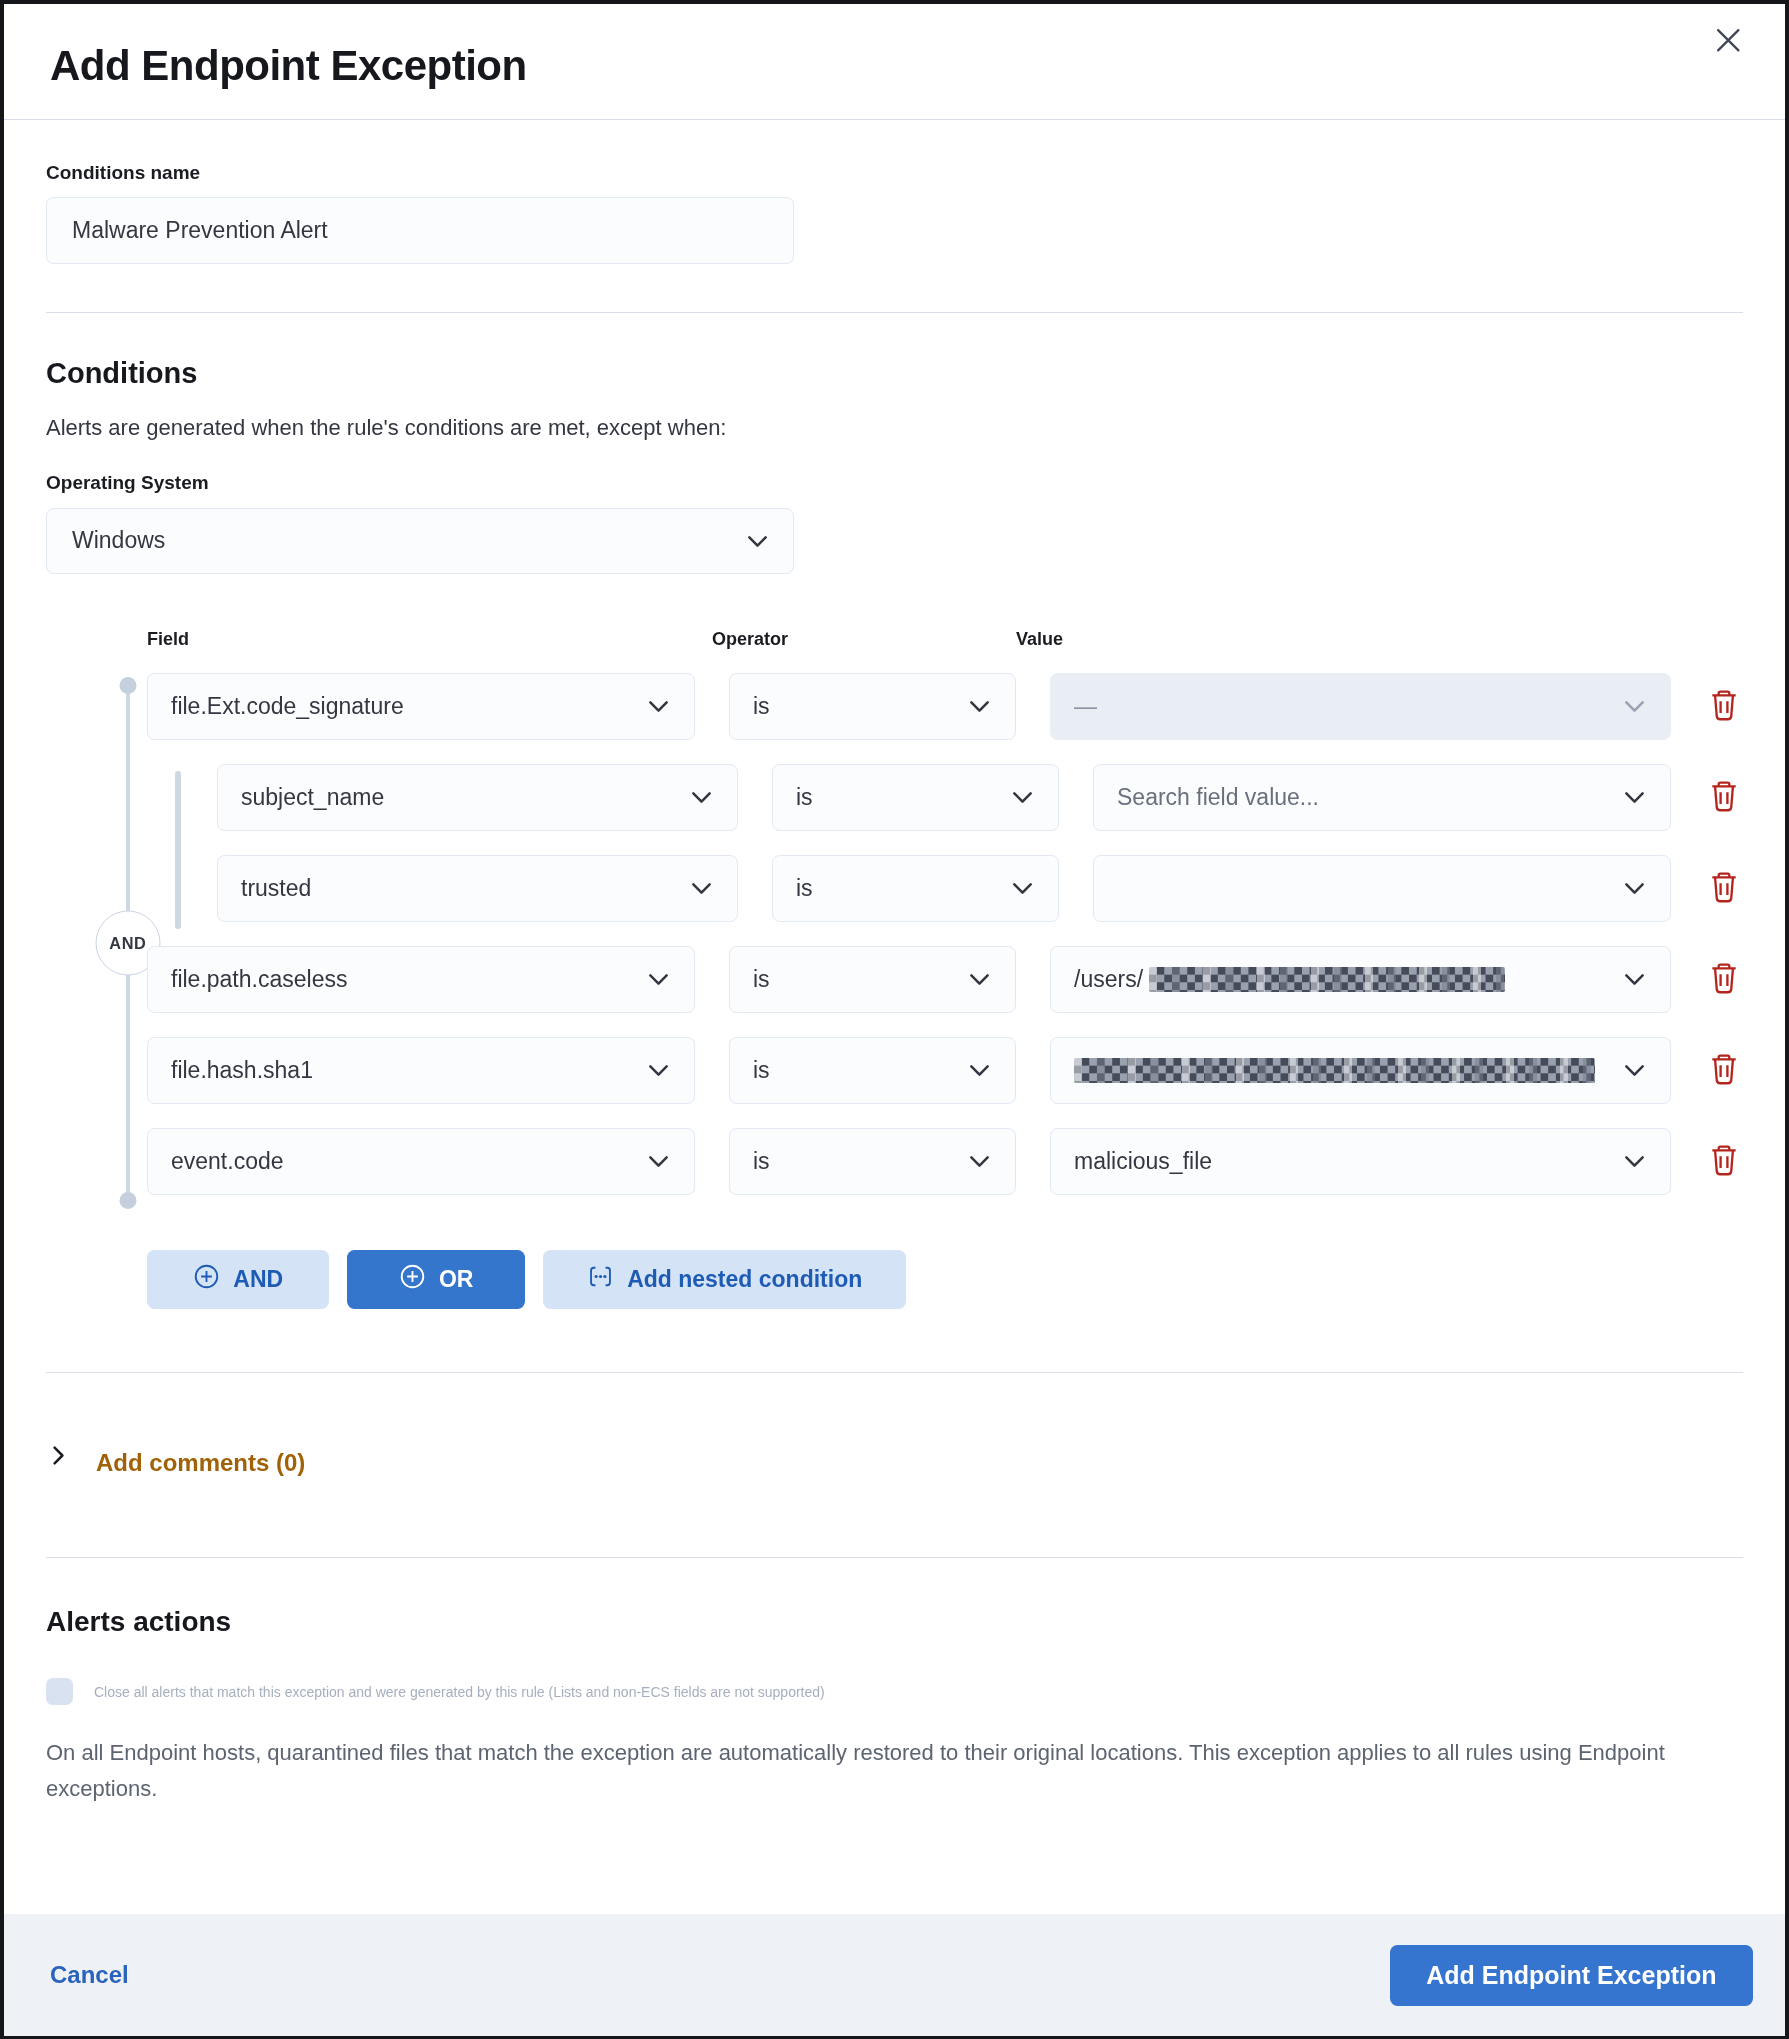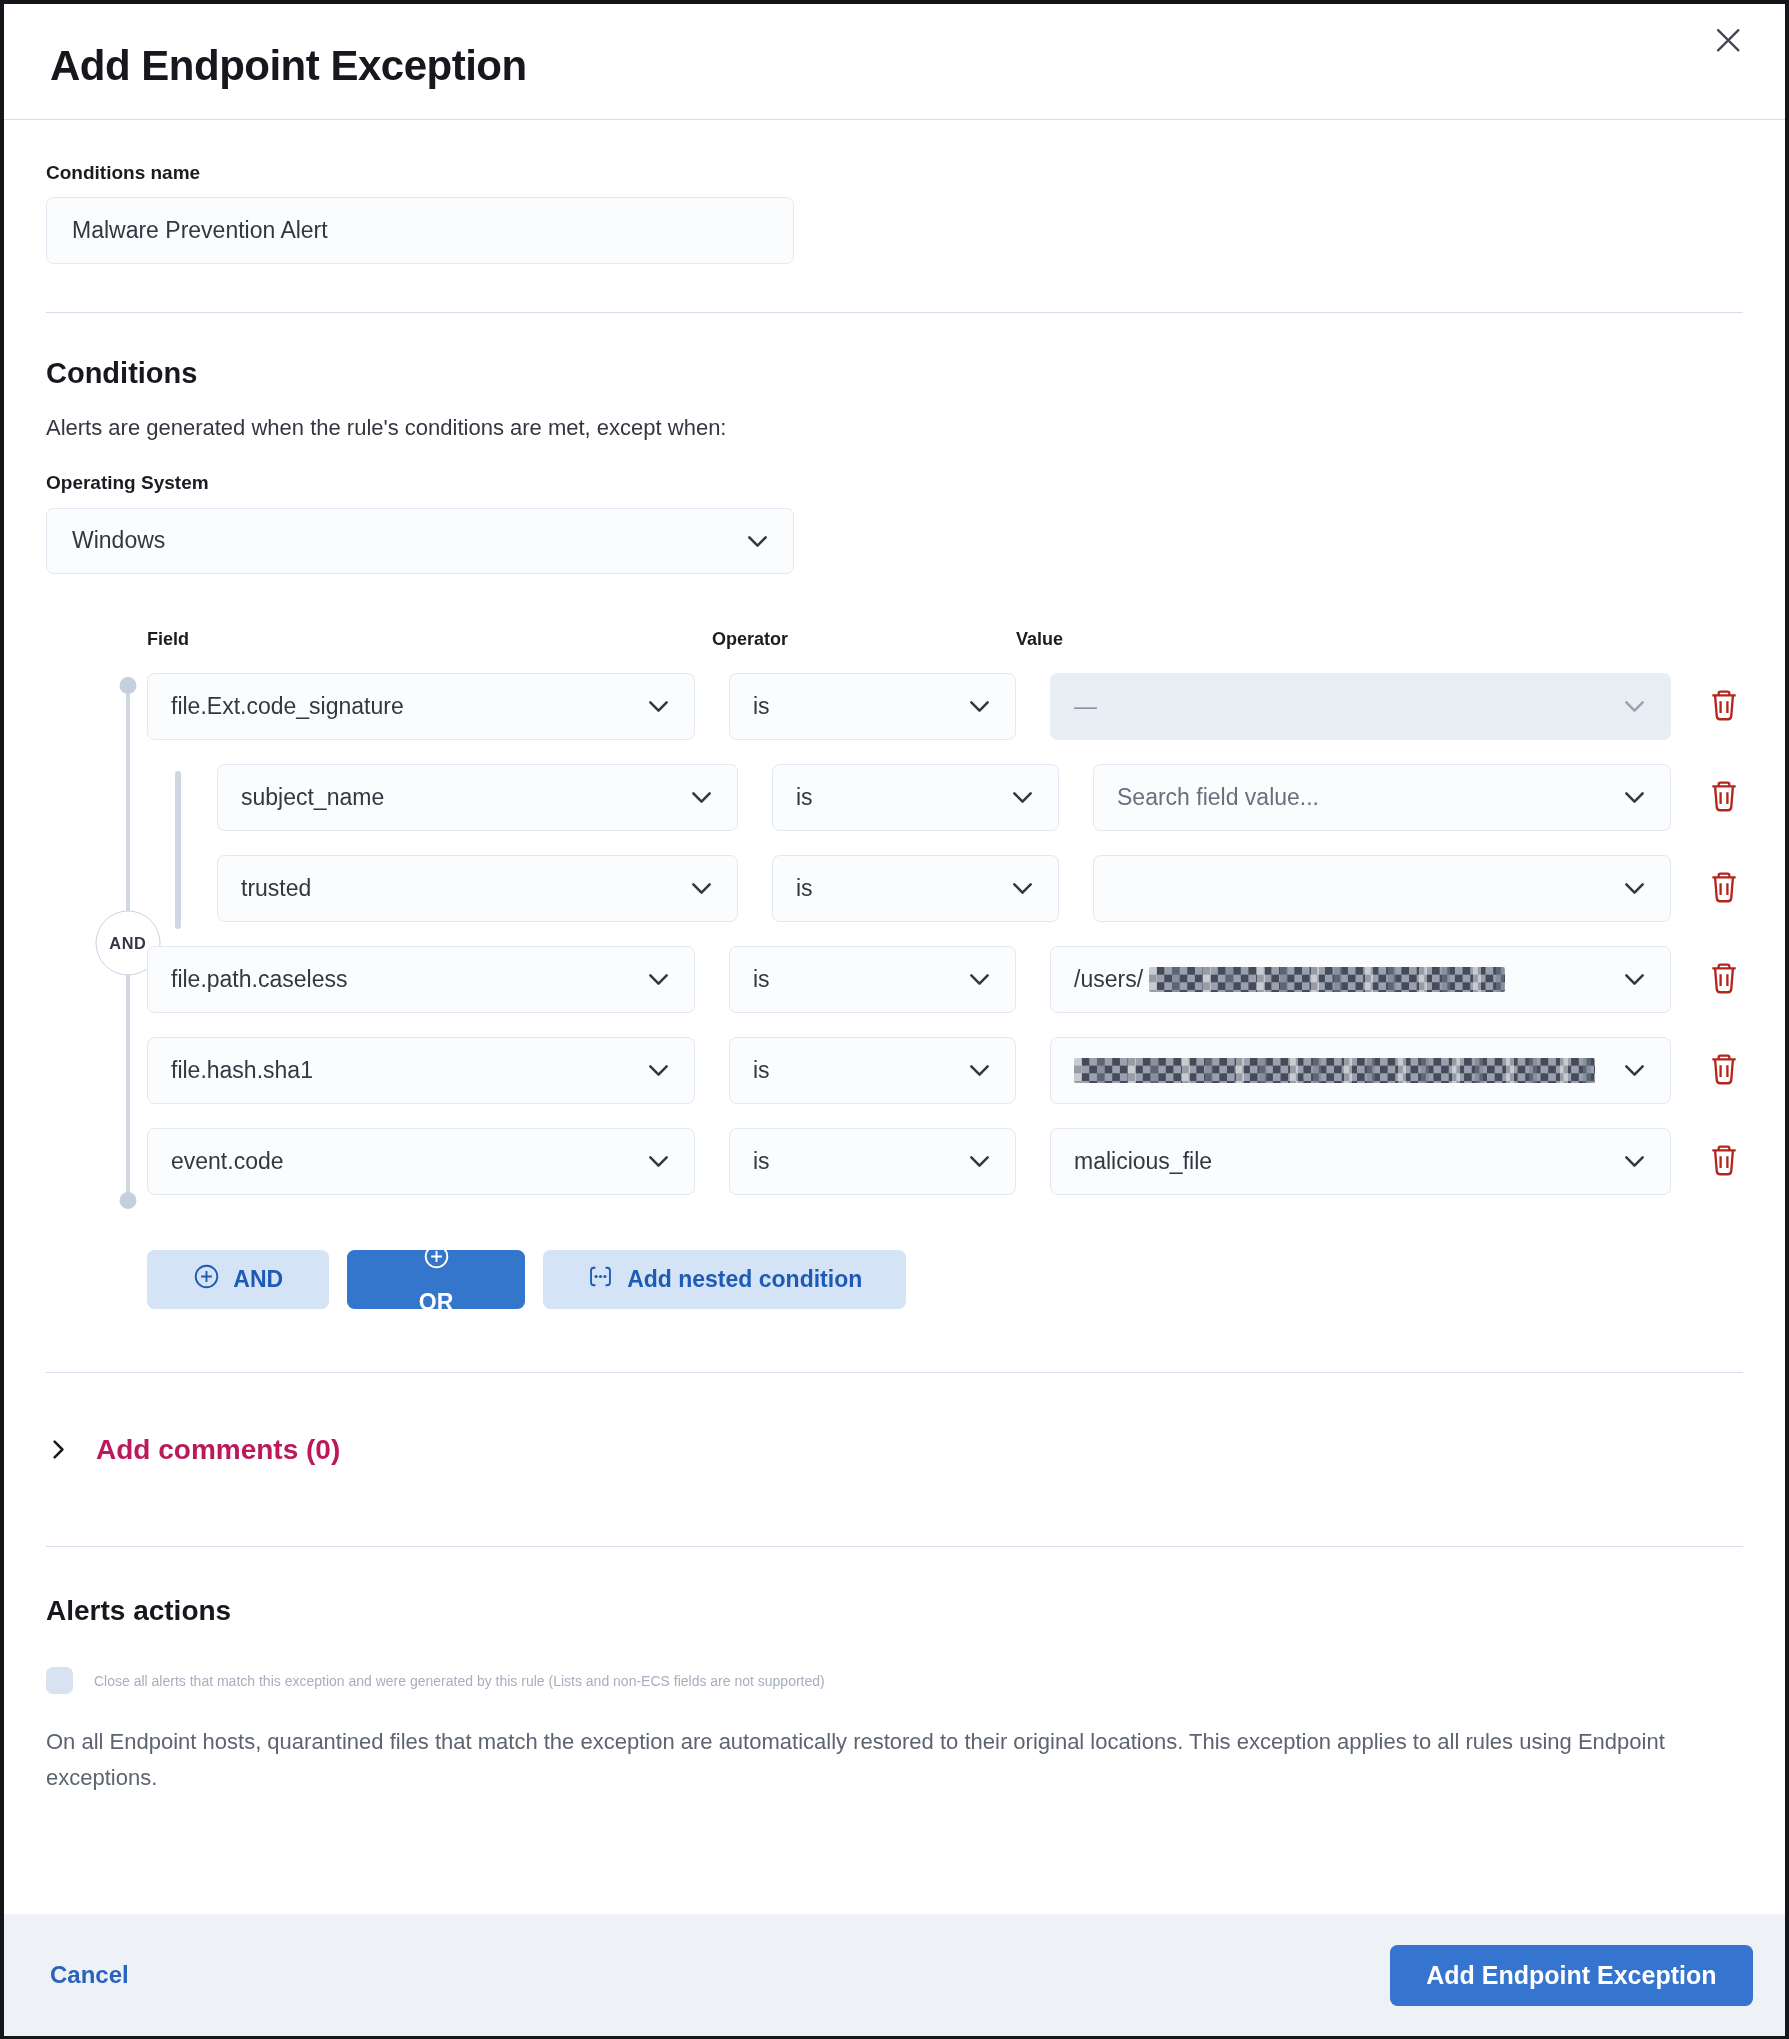--- a/index.html
+++ b/index.html
@@ -54,27 +54,27 @@
     background-size:auto, 15.3px 15.3px; }
   .redact.path { width:356px; }
   .redact.hash { width:521px; margin-left:0; }
   .trash-btn { width:38px; height:67px; background:none; border:none; cursor:pointer; display:flex; align-items:center; justify-content:center; }
 
   .cond-buttons { display:flex; gap:18px; margin-left:101px; margin-top:55px; }
   .btn { display:flex; align-items:center; justify-content:center; gap:13.4px; height:59px; border:none; border-radius:7.6px; font-size:23px; font-weight:700; cursor:pointer; font-family:"Liberation Sans",sans-serif; }
   .btn svg { width:27px; height:27px; }
   .btn-light { background:#d4e3f6; color:#1d5bb5; }
   .btn-and { width:182px; }
-  .btn-or { width:178px; background:#3476cb; color:#fff;flex-direction:column; }
+  .btn-or { width:178px; background:#3476cb; color:#fff; }
   .btn-nested { width:363px; }
 
   .div2 { margin-top:63px; }
   .comments-row { margin-top:61px; display:flex; align-items:center; gap:25px; cursor:pointer; }
   .comments-chev { width:25px; height:25px; color:#1a1c21; }
-  .comments-label { font-size:28px; font-weight:700; color:#be185d; }
+  .comments-label { font-size:24px; font-weight:700; color:#a16207;margin-top:15px; }
   .div3 { margin-top:80px; }
   .alerts-h { margin-top:48px; font-size:28px; }
   .checkbox-row { margin-top:38px; display:flex; align-items:flex-start; gap:21px; }
   .checkbox { width:27px; height:27px; border-radius:6.7px; background:#d9e2f0; flex:0 0 auto; margin-top:1.9px; }
   .checkbox-label { font-size:14px; color:#a6afbe; line-height:32px; }
   .alerts-note { margin-top:27px; font-size:22px; line-height:36px; color:#5d6471; max-width:1644px; }
 
   
   .modal-footer { height:122px; background:#eef2f7; display:flex; align-items:center; justify-content:space-between; padding:0 32.5px 0 46px; }
   .cancel-link { font-size:24px; font-weight:700; color:#2963bd; background:none; border:none; cursor:pointer; font-family:"Liberation Sans",sans-serif;text-align:center; }

